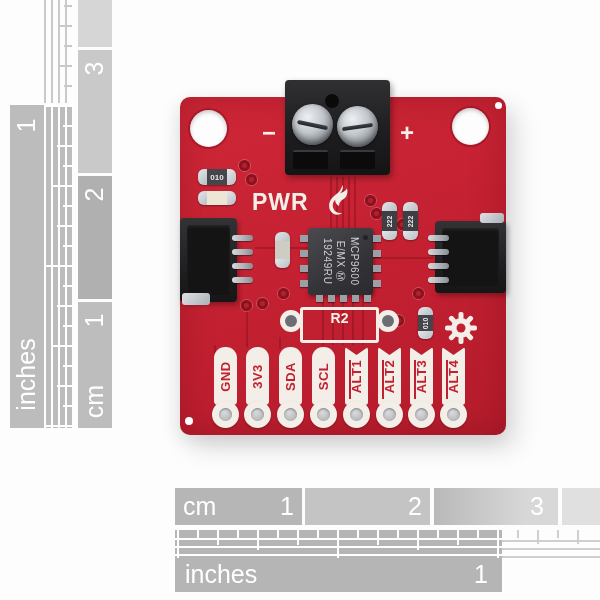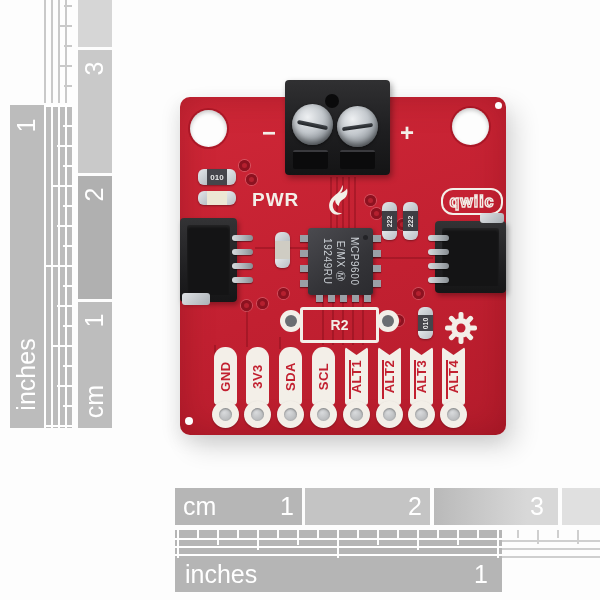--- a/index.html
+++ b/index.html
@@ -74,21 +74,21 @@
   .chip-rot{position:absolute;inset:0;display:flex;align-items:center;justify-content:center;}
   .chip-rot .block{transform:rotate(90deg);text-align:center;
     font:500 10px/1.35 "Liberation Sans",sans-serif;color:#c9ced3;letter-spacing:.6px;white-space:nowrap;}
   
   .passive{position:absolute;border-radius:6px;overflow:hidden;box-shadow:0 1px 2px rgba(0,0,0,.35);}
   .pend{position:absolute;background:linear-gradient(135deg,#e4e7ea,#b9bfc4);}
   .pbody{position:absolute;display:flex;align-items:center;justify-content:center;color:#e8e8e8;
     font-weight:bold;}
   
   #r2box{position:absolute;left:120px;top:210px;width:73px;height:30px;border:3px solid #f3efe8;border-radius:3px;
-    display:flex;align-items:center;justify-content:center;}
+    display:flex;justify-content:center;}
   .rpad{position:absolute;width:22px;height:22px;border-radius:50%;background:#f3efe8;}
   .rpad>i{position:absolute;left:5px;top:5px;width:12px;height:12px;border-radius:50%;background:#6b6e72;display:block;}
   
   .pin{position:absolute;top:250px;width:23px;height:72px;}
   .pill{position:absolute;left:0;top:0;width:23px;height:58px;background:#f3efe8;border-radius:11px 11px 4px 4px;
     display:flex;align-items:center;justify-content:center;}
   .pill>span{transform:rotate(-90deg);white-space:nowrap;color:#c22030;font-weight:bold;font-size:13px;letter-spacing:.5px;}
   .pin.flag .pill{border-radius:3px;clip-path:polygon(0 0,50% 14%,100% 0,100% 100%,0 100%);}
   .altline{position:absolute;left:4px;top:13px;bottom:6px;width:2px;background:#c22030;}
   .pad{position:absolute;left:-2px;top:54px;width:27px;height:27px;border-radius:50%;background:#f3efe8;
@@ -222,21 +222,21 @@
     <div class="passive" style="left:18px;top:72px;width:38px;height:16px;">
       <div class="pend" style="left:0;top:0;width:9px;height:16px;"></div>
       <div class="pend" style="right:0;top:0;width:9px;height:16px;"></div>
       <div class="pbody" style="left:9px;right:9px;top:0;bottom:0;background:#45454b;font-size:8px;">010</div>
     </div>
     <div class="passive" style="left:18px;top:94px;width:38px;height:14px;">
       <div class="pend" style="left:0;top:0;width:9px;height:14px;"></div>
       <div class="pend" style="right:0;top:0;width:9px;height:14px;"></div>
       <div class="pbody" style="left:9px;right:9px;top:0;bottom:0;background:#ece7d4;"></div>
     </div>
-    <div class="silk" style="position:absolute;left:72px;top:92px;font-size:19px;letter-spacing:1px;">PWR</div>
+    <div class="silk" style="position:absolute;left:72px;top:92px;font-size:23px;letter-spacing:1px;">PWR</div>
 
     <div class="abs" style="left:148px;top:88px;width:24px;height:30px;">
       <svg width="24" height="30" viewBox="0 0 24 30">
         <path fill="#f3efe8" d="M14.5 0 C15.5 3.5 14.5 6 12 8.2 C15 7.6 17.4 6 19 3.6
           C20.2 8.4 18.6 12 15.2 14.2 C12.4 16 10.8 18.2 11 21 C8.4 19.8 7 17.6 7.2 14.8
           C5 17 4.2 19.8 5.2 23 C6.4 26.6 10 28.6 14 28 C11.2 30.4 6.6 30.2 3.8 27.4
           C0.6 24.2 0.2 19 2.8 14.8 C5.4 10.6 10.4 8.8 12.6 4.6 C13.4 3.2 14.1 1.6 14.5 0 Z"></path>
       </svg>
     </div>
 
@@ -248,21 +248,20 @@
         </div>
     </div>
     <div class="passive" style="left:223px;top:105px;width:15px;height:38px;">
       <div class="pend" style="left:0;top:0;width:15px;height:9px;"></div>
       <div class="pend" style="left:0;bottom:0;width:15px;height:9px;"></div>
       <div class="pbody vl" style="left:0;right:0;top:9px;bottom:9px;background:#3f3e44;font-size:7px;">
         <span style="transform:rotate(-90deg);display:block;">222</span>
         </div>
     </div>
 
-    <div class="qwiic" style="left:261px;top:91px;width:58px;height:23px;">qwiic</div>
 
     <div class="conn" style="left:0;top:121px;width:57px;height:84px;">
       <div class="connface"></div>
     </div>
     <div class="cpin" style="left:52px;top:138px;width:21px;"></div>
     <div class="cpin" style="left:52px;top:152px;width:21px;"></div>
     <div class="cpin" style="left:52px;top:166px;width:21px;"></div>
     <div class="cpin" style="left:52px;top:180px;width:21px;"></div>
     <div class="solder" style="left:2px;top:196px;width:28px;height:12px;"></div>
 

